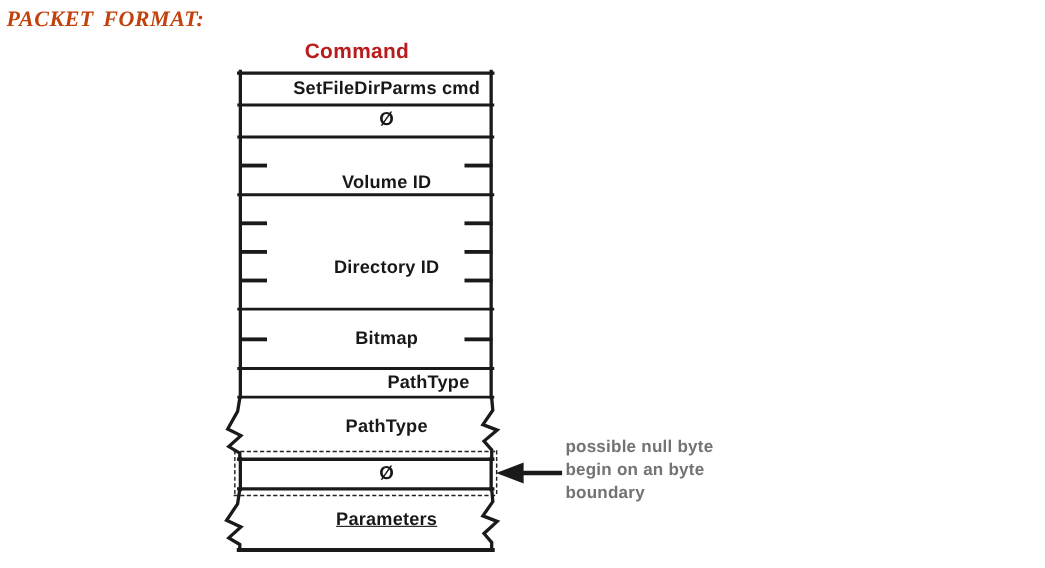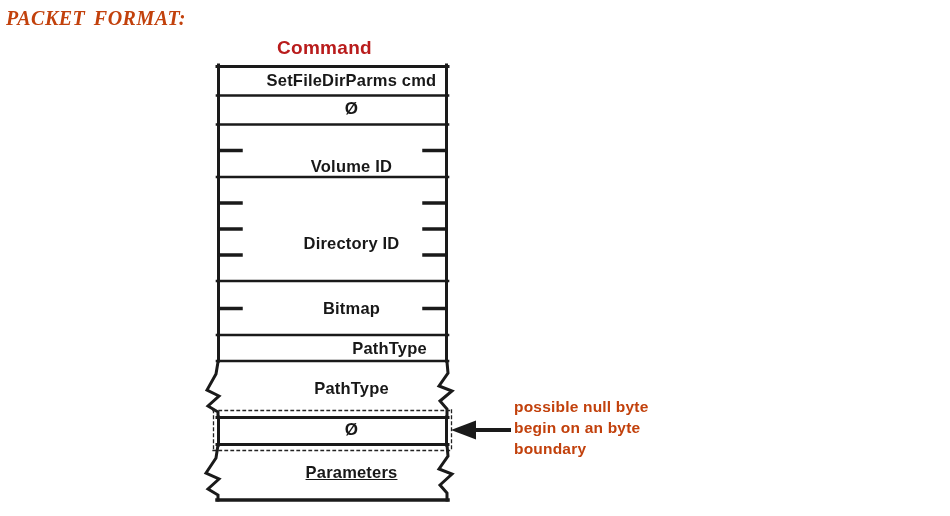--- a/index.html
+++ b/index.html
@@ -65,21 +65,21 @@
   .f8 { top: 420px; }
   .f9 { top: 462px; text-decoration: underline; }
   .annotation {
     position: absolute;
     left: 514px;
     top: 396px;
     font-weight: 700;
     font-size: 15.5px;
     line-height: 21px;
     letter-spacing: 0.2px;
-    color: #c2410c;
+    color: #737373;
   }
 </style>
 </head>
 <body>
 
 <div class="page">
 
   <div class="title">PACKET FORMAT:</div>
 
   <div class="cmd-header">Command</div>

